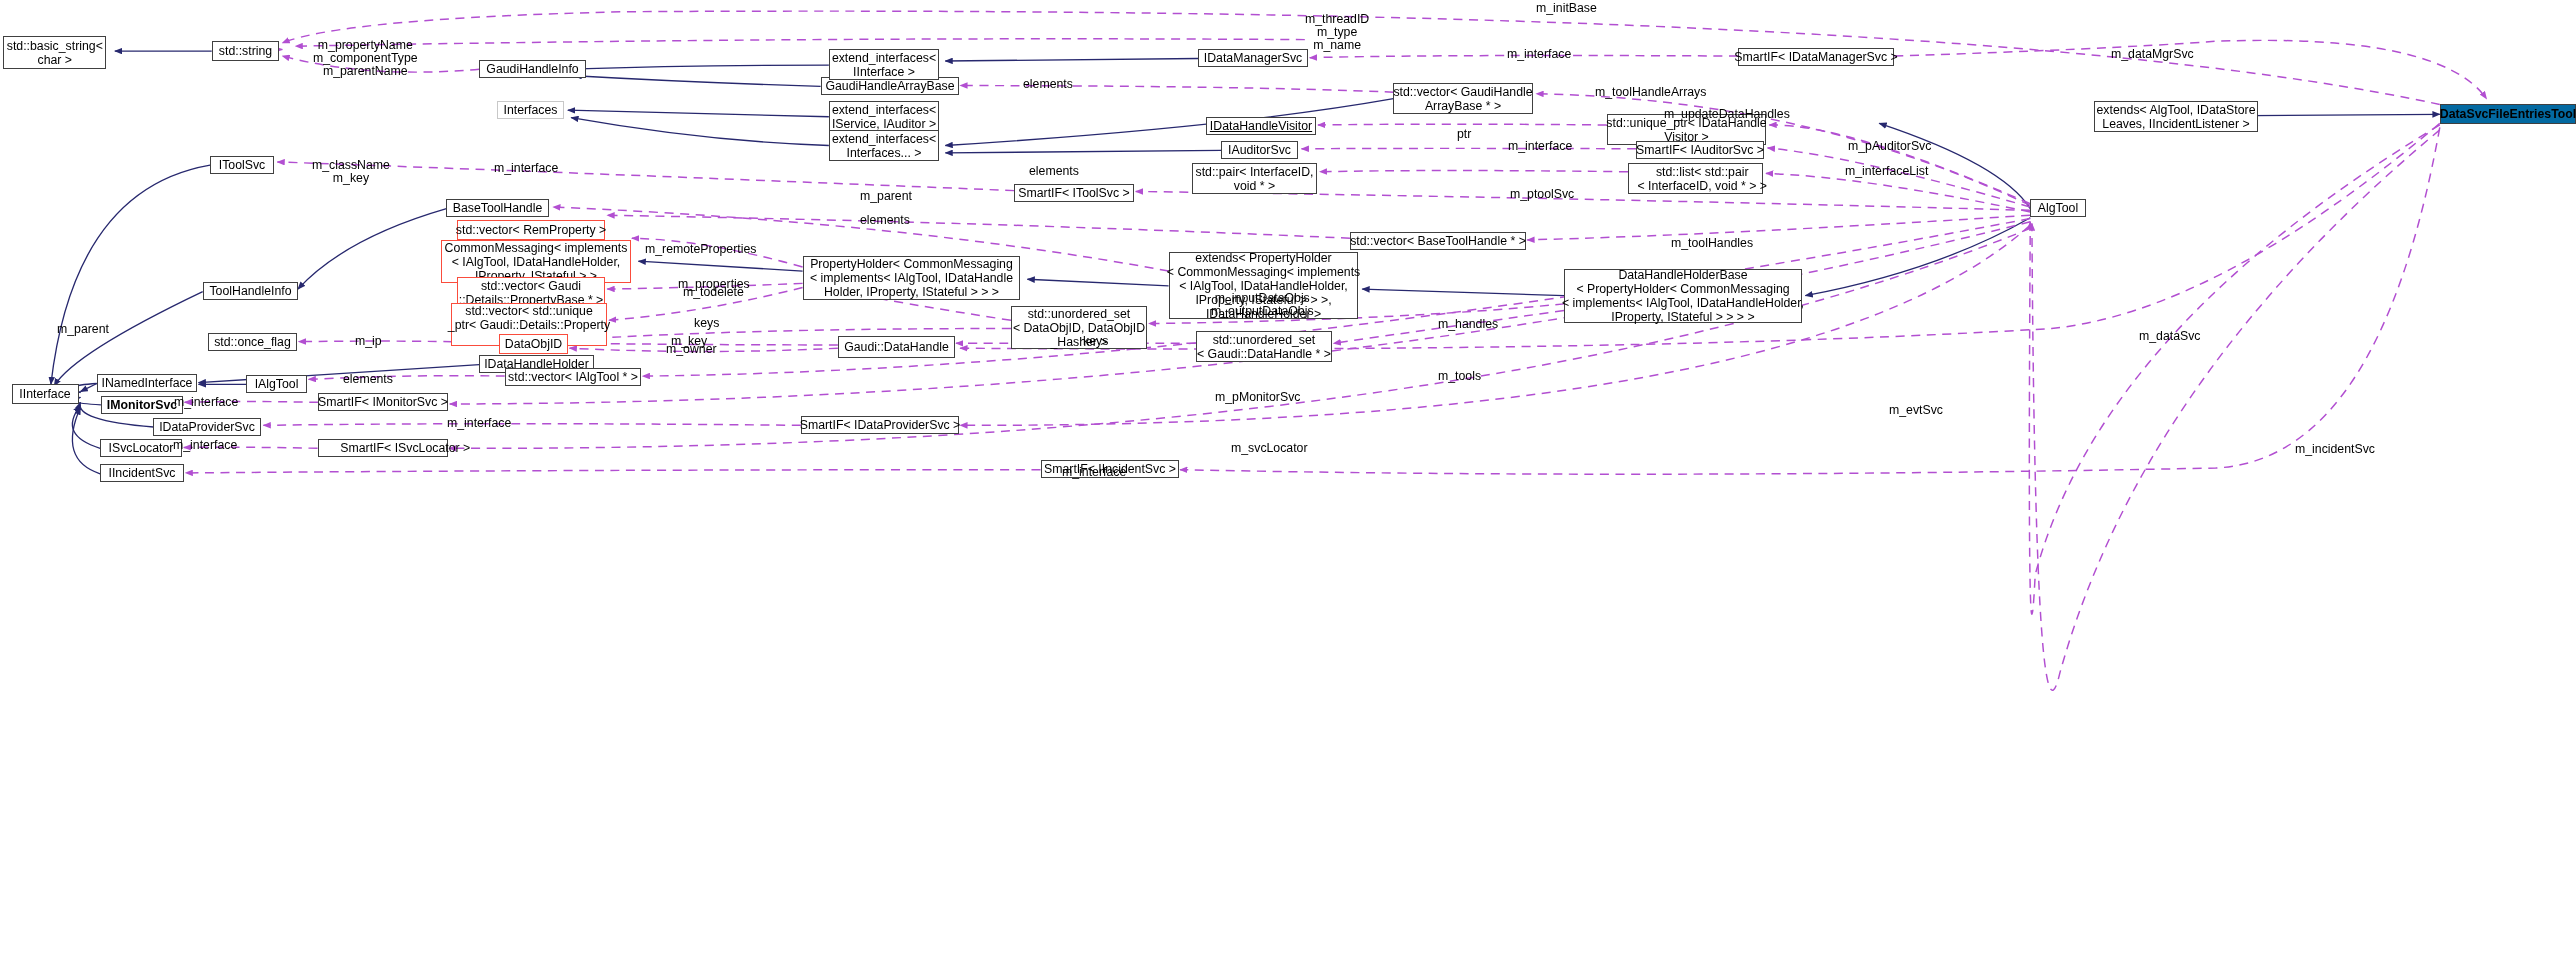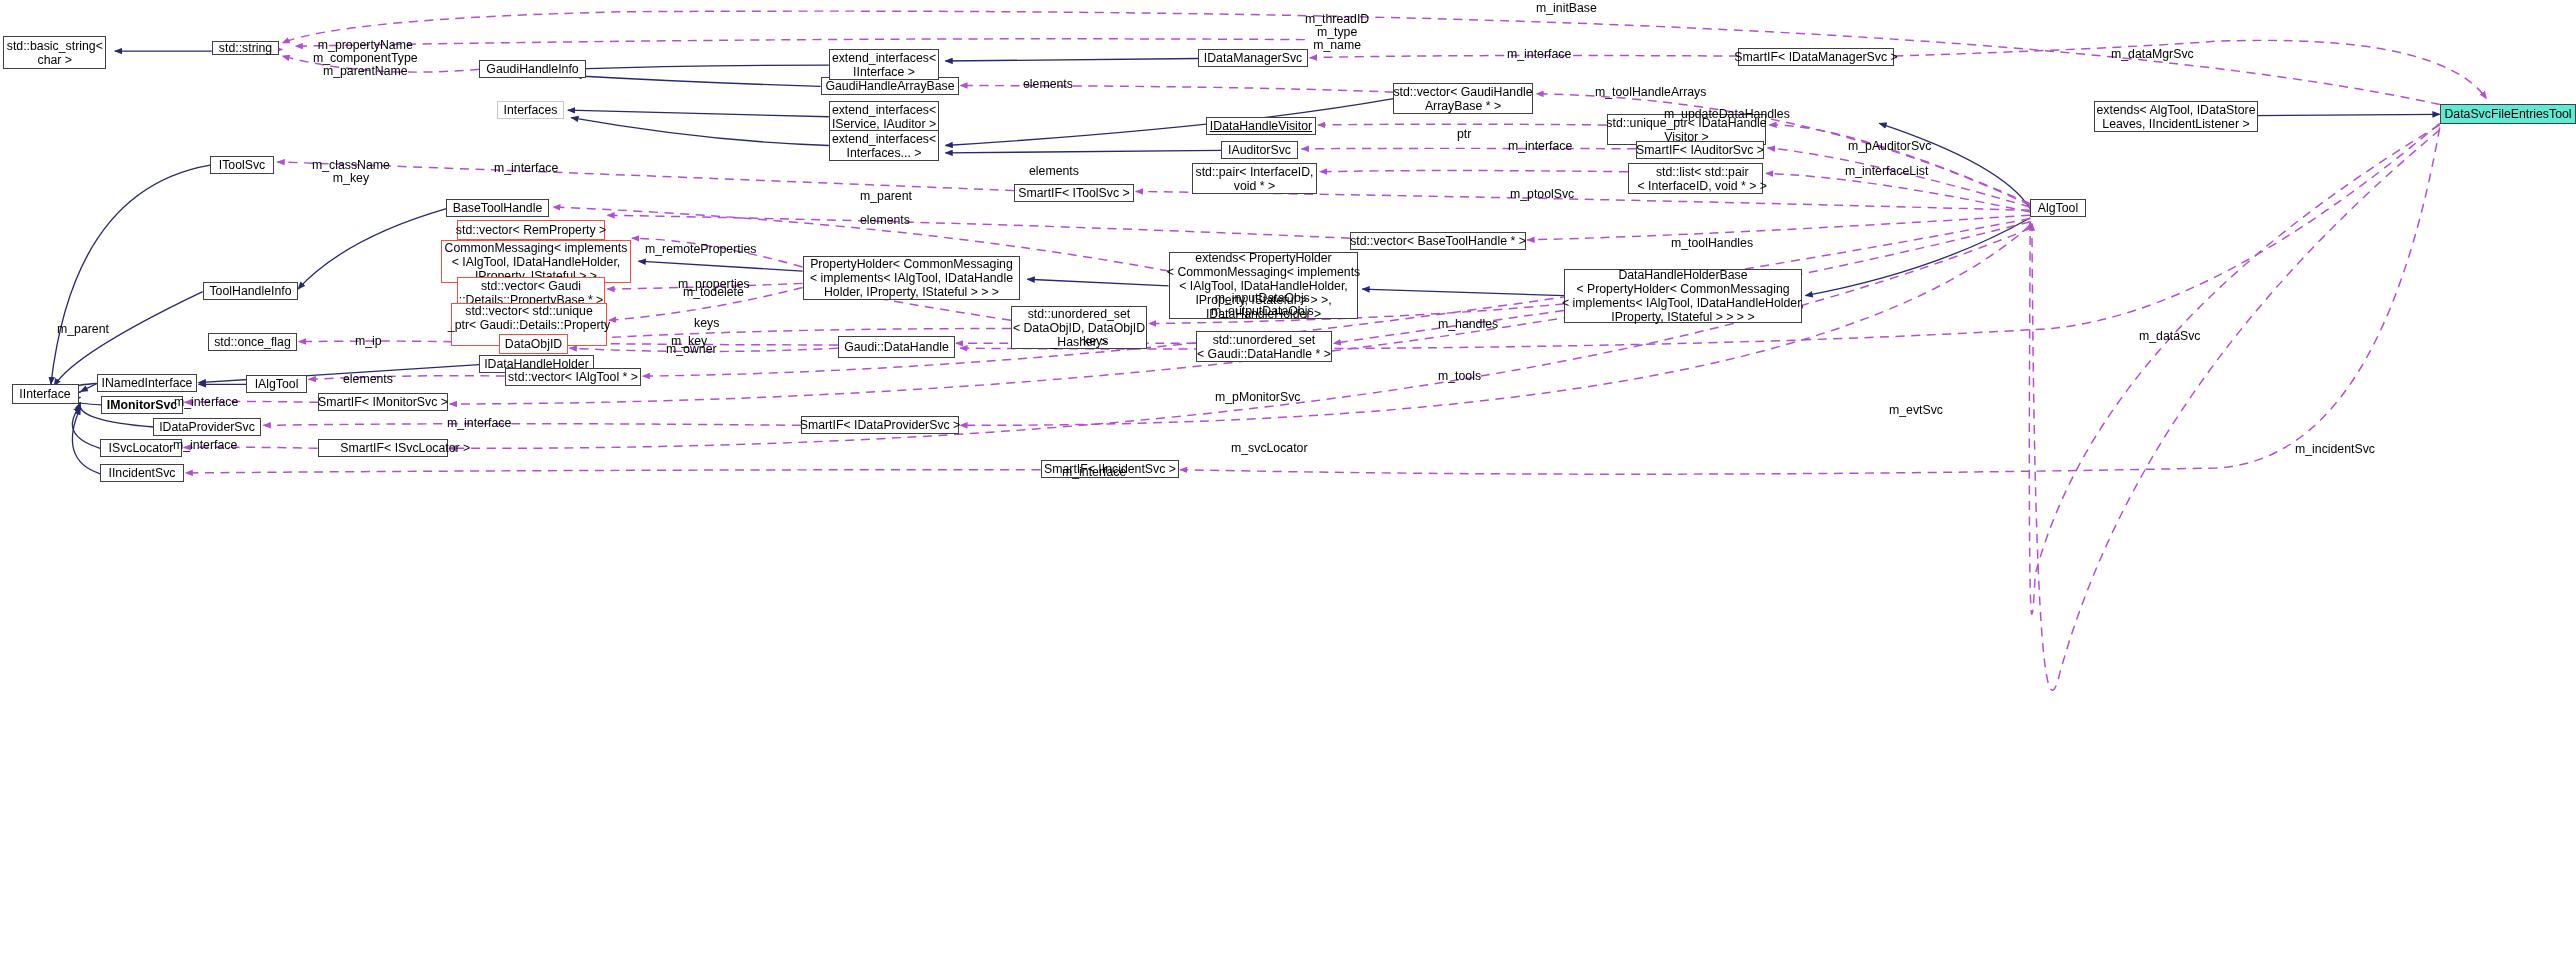--- a/index.html
+++ b/index.html
@@ -22,21 +22,21 @@
     line-height:14px;
     text-align:center;
     display:flex;
     align-items:center;
     justify-content:center;
     white-space:pre;
     padding:0.8px 2.5px;
     z-index:5;
   }
   .node.red{border:1.6px solid #fa4c3c;}
-  .node.grey{background:#5eead4;border:0.8px solid #404040;}
+  .node.grey{background:#0369a1;border:0.8px solid #404040;font-weight:bold;}
   .node.light{border:0.8px solid #c8c8c8;}
   .node.thick{border:1.6px solid #404040;}
   .elabel{
     position:absolute;
     font-size:12.3px;
     line-height:13px;
     color:#000000;
     white-space:pre;
     text-align:center;
     z-index:6;
@@ -128,21 +128,21 @@
       <path d="M1268,572 Q700,572 226,576"></path>
       <path d="M2973,155 Q2900,560 2700,570 Q2000,584 1438,572"></path>
       <path d="M2973,152 Q2560,400 2480,700 Q2470,900 2474,270"></path>
       <path d="M2973,158 Q2610,460 2510,820 Q2480,950 2476,272"></path>
     </g>
   </svg>
 
   <div id="nodes">
       <div class="node" style="left: 3.3px; top: 36px; width: 103px; height: 33px;">std::basic_string&lt;
 char &gt;</div>
-      <div class="node thick" style="left: 212px; top: 41px; width: 67px; height: 14px;">std::string</div>
+      <div class="node thick" style="left: 212px; top: 41px; width: 67px; height: 20px;">std::string</div>
       <div class="node" style="left: 479px; top: 60px; width: 107px; height: 18px;">GaudiHandleInfo</div>
       <div class="node" style="left: 821px; top: 77px; width: 138px; height: 18px;">GaudiHandleArrayBase</div>
       <div class="node light" style="left: 497px; top: 101px; width: 67px; height: 18px;">Interfaces</div>
       <div class="node" style="left: 829px; top: 49px; width: 110px; height: 31px;">extend_interfaces&lt;
 IInterface &gt;</div>
       <div class="node" style="left: 829px; top: 101px; width: 110px; height: 31px;">extend_interfaces&lt;
 IService, IAuditor &gt;</div>
       <div class="node" style="left: 829px; top: 130px; width: 110px; height: 31px;">extend_interfaces&lt;
 Interfaces... &gt;</div>
       <div class="node" style="left: 1198px; top: 49px; width: 110px; height: 18px;">IDataManagerSvc</div>

